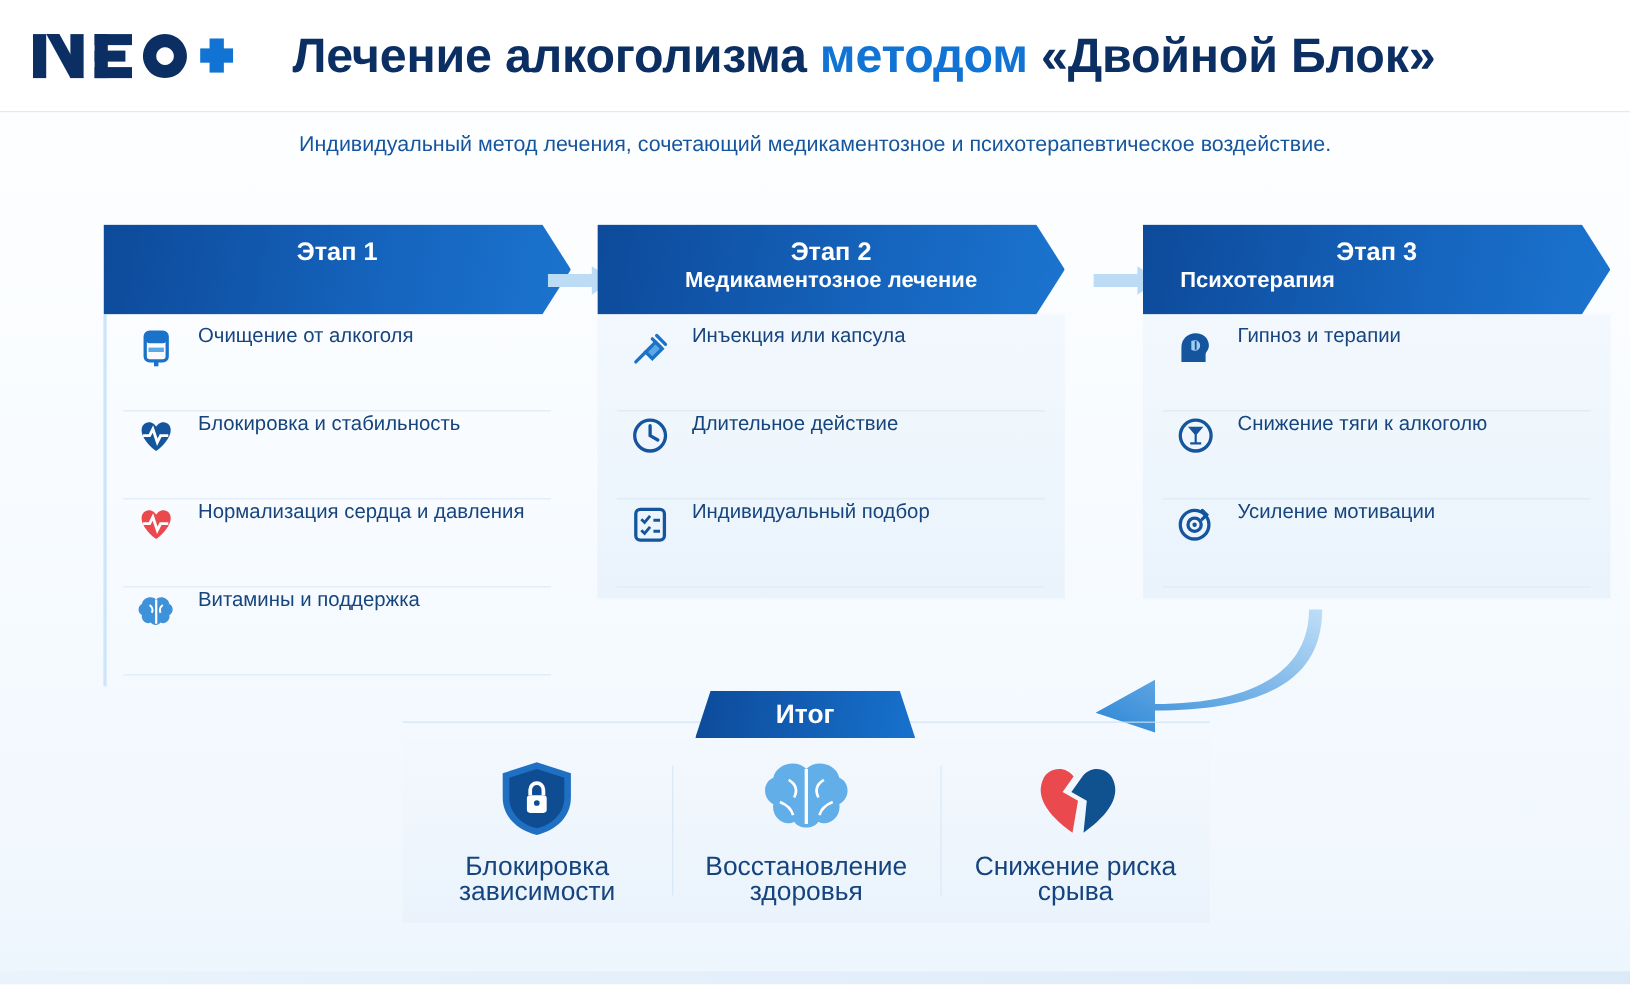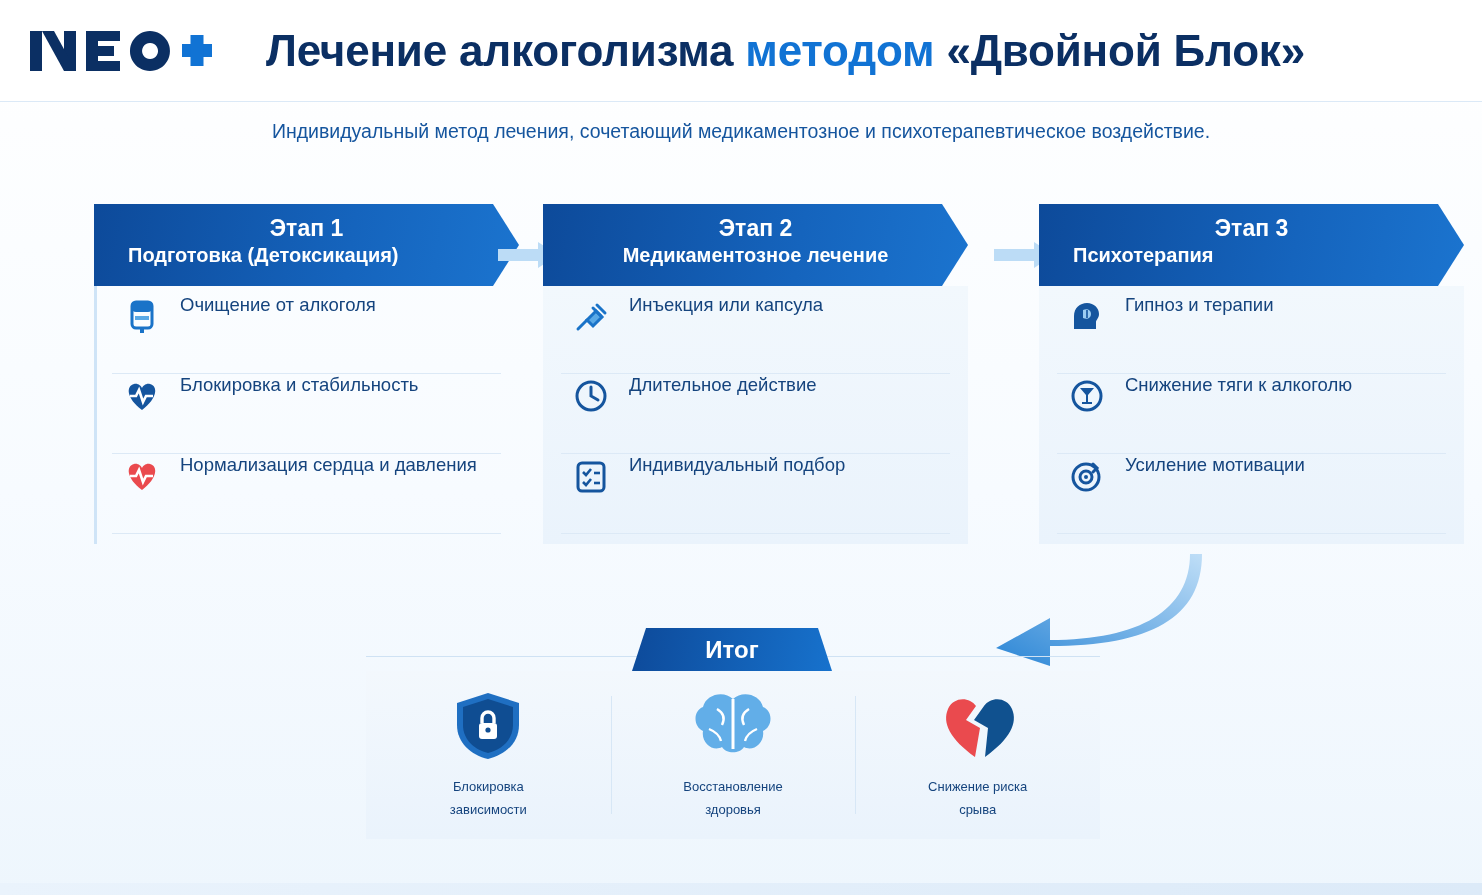--- a/index.html
+++ b/index.html
@@ -199,21 +199,21 @@
     position: relative;
   }
   .rcol + .rcol::before {
     content: "";
     position: absolute;
     left: 0; top: 6px;
     width: 1px; height: 118px;
     background: #d7e7f6;
   }
   .rcol .rlabel {
-    font-size: 13px;
+    font-size: 24px;
     color: #15447e;
     text-align: center;
     line-height: 23px;
   }
   .big-arrow {
     position: absolute;
     left: 990px;
     top: 548px;
     width: 215px;
     height: 120px;
@@ -260,21 +260,20 @@
     </div>
   </div>
 
   <div class="subtitle">Индивидуальный метод лечения, сочетающий медикаментозное и психотерапевтическое воздействие.</div>
 
   <div class="stages">
 
     <div class="stage stage-1">
       <div class="stage-head">
         <div class="st-num">Этап 1</div>
-        <div class="st-name">Подготовка (Детоксикация)</div>
       </div>
       <div class="stage-body">
         <div class="srow">
           <span class="ico">
             <svg width="40" height="40" viewBox="0 0 40 40">
               <rect x="10" y="6" width="20" height="26" rx="4" fill="none" stroke="#1a73c8" stroke-width="3"></rect>
               <rect x="10" y="6" width="20" height="10" rx="4" fill="#1a73c8"></rect>
               <rect x="13" y="20" width="14" height="4" fill="#5aa9e6"></rect>
               <rect x="18" y="32" width="4" height="5" fill="#1a73c8"></rect>
             </svg>
@@ -291,20 +290,30 @@
           <span class="txt">Блокировка и стабильность</span>
         </div>
         <div class="srow">
           <span class="ico">
             <svg width="40" height="40" viewBox="0 0 40 40">
               <path d="M20 34 C4 22 4 10 12 8 c4 -1 7 2 8 4 c1 -2 4 -5 8 -4 c8 2 8 14 -8 26 z" fill="#ea4a4e"></path>
               <polyline points="8,20 14,20 17,14 21,26 24,20 31,20" fill="none" stroke="#ffffff" stroke-width="2.6"></polyline>
             </svg>
           </span>
           <span class="txt">Нормализация сердца и давления</span>
+        </div>
+        <div class="srow">
+          <span class="ico">
+            <svg width="40" height="40" viewBox="0 0 40 40">
+              <path d="M20 9 c-4 -4 -12 -2 -13 4 c-4 2 -4 8 0 10 c-1 5 4 9 8 7 c2 3 7 3 9 0 c4 2 9 -2 8 -7 c4 -2 4 -8 0 -10 c-1 -6 -9 -8 -12 -4 z" fill="#3d92da"></path>
+              <path d="M20 9 v22" stroke="#ffffff" stroke-width="2" fill="none"></path>
+              <path d="M14 14 q4 3 2 7 M26 14 q-4 3 -2 7" stroke="#ffffff" stroke-width="1.8" fill="none"></path>
+            </svg>
+          </span>
+          <span class="txt">Витамины и поддержка</span>
         </div>
       </div>
     </div>
 
     <div class="conn conn-1">
       <svg width="62" height="30" viewBox="0 0 62 30">
         <polygon points="0,9 40,9 40,2 60,15 40,28 40,21 0,21" fill="#bcdcf6"></polygon>
       </svg>
     </div>
 

